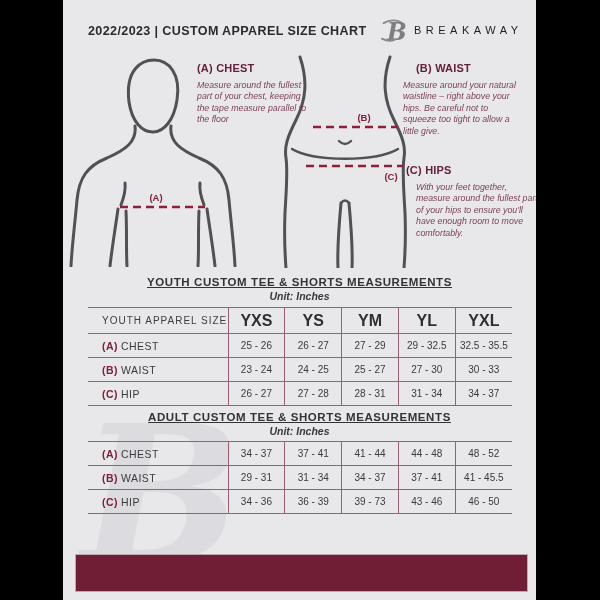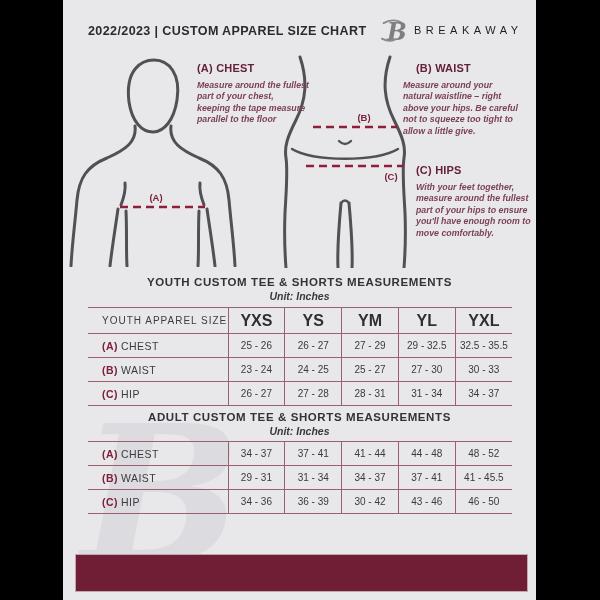--- a/index.html
+++ b/index.html
@@ -25,27 +25,27 @@
     font-size:190px;line-height:1;color:var(--watermark);}
 
   .layer{position:absolute;inset:0;z-index:1;}
 
   .header-title{position:absolute;left:25px;top:23px;font-size:13.5px;font-weight:bold;
     color:var(--title-ink);letter-spacing:.4px;transform:scaleX(.93);transform-origin:left center;white-space:nowrap;}
   .brand{position:absolute;left:318px;top:15px;display:flex;align-items:center;gap:7px;}
   .brand-name{font-size:11px;font-weight:normal;letter-spacing:4.5px;color:#1f1f21;}
 
   .diagram-heading{position:absolute;font-size:11px;font-weight:bold;color:var(--maroon-head);letter-spacing:.2px;}
-  .diagram-body{position:absolute;font-size:8.8px;font-style:italic;font-weight:700;
+  .diagram-body{position:absolute;font-size:8.8px;font-style:italic;font-weight:400;
     color:var(--maroon-body);line-height:1.3;}
 
   .fig{position:absolute;}
 
   .sec-title{position:absolute;left:0;width:473px;text-align:center;
-    font-size:11.5px;font-weight:bold;letter-spacing:.6px;color:#333335;}
+    font-size:11.5px;font-weight:bold;letter-spacing:.6px;color:#333335;text-decoration:underline;}
   .sec-unit{position:absolute;left:0;width:473px;text-align:center;
     font-size:10.5px;font-style:italic;font-weight:bold;color:#39393b;}
 
   table.size-table{position:absolute;left:25px;width:424px;border-collapse:collapse;table-layout:fixed;}
   .size-table col.c-label{width:140px;}
   .size-table col.c-size{width:56.8px;}
   .size-table tr{height:24px;}
   .size-table tr.head{height:26px;}
   .size-table th,.size-table td{font-weight:normal;border-top:1.6px solid var(--line);padding:0;}
   .size-table tr:last-child td{border-bottom:1.6px solid var(--line);}
@@ -109,21 +109,21 @@
       <path d="M 31 111 H 128" stroke="#8e1f39" stroke-width="2.6" stroke-dasharray="8 5" fill="none"></path>
       <text x="116" y="125" text-anchor="middle" font-size="9.5" font-weight="bold" fill="#7d2038">(C)</text>
     </svg>
 
     <div class="diagram-heading" style="left:134px;top:62px;">(A) CHEST</div>
     <div class="diagram-body" style="left:134px;top:80px;width:112px;">Measure around the fullest part of your chest, keeping the tape measure parallel to the floor</div>
 
     <div class="diagram-heading" style="left:353px;top:62px;">(B) WAIST</div>
     <div class="diagram-body" style="left:340px;top:80px;width:118px;">Measure around your natural waistline – right above your hips. Be careful not to squeeze too tight to allow a little give.</div>
 
-    <div class="diagram-heading" style="left:353px;top:164px;">(C) HIPS</div>
+    <div class="diagram-heading" style="left:343px;top:164px;">(C) HIPS</div>
     <div class="diagram-body" style="left:353px;top:182px;width:122px;">With your feet together, measure around the fullest part of your hips to ensure you'll have enough room to move comfortably.</div>
 
     <div class="sec-title" style="top:276px;">YOUTH CUSTOM TEE &amp; SHORTS MEASUREMENTS</div>
     <div class="sec-unit" style="top:290px;">Unit: Inches</div>
 
     <table class="size-table" style="top:307px;">
       <colgroup>
           <col class="c-label">
           <col class="c-size">
           <col class="c-size">
@@ -193,21 +193,21 @@
         <td class="val">29 - 31</td>
         <td class="val">31 - 34</td>
         <td class="val">34 - 37</td>
         <td class="val">37 - 41</td>
         <td class="val">41 - 45.5</td>
       </tr>
       <tr>
         <td class="row-label"><span class="key">(C)</span> <span>HIP</span></td>
         <td class="val">34 - 36</td>
         <td class="val">36 - 39</td>
-        <td class="val">30 - 42</td>
+        <td class="val">39 - 73</td>
         <td class="val">43 - 46</td>
         <td class="val">46 - 50</td>
       </tr>
     </tbody>
       </table>
 
   </div>
 
   <div class="footer-bar"></div>
 </div>

